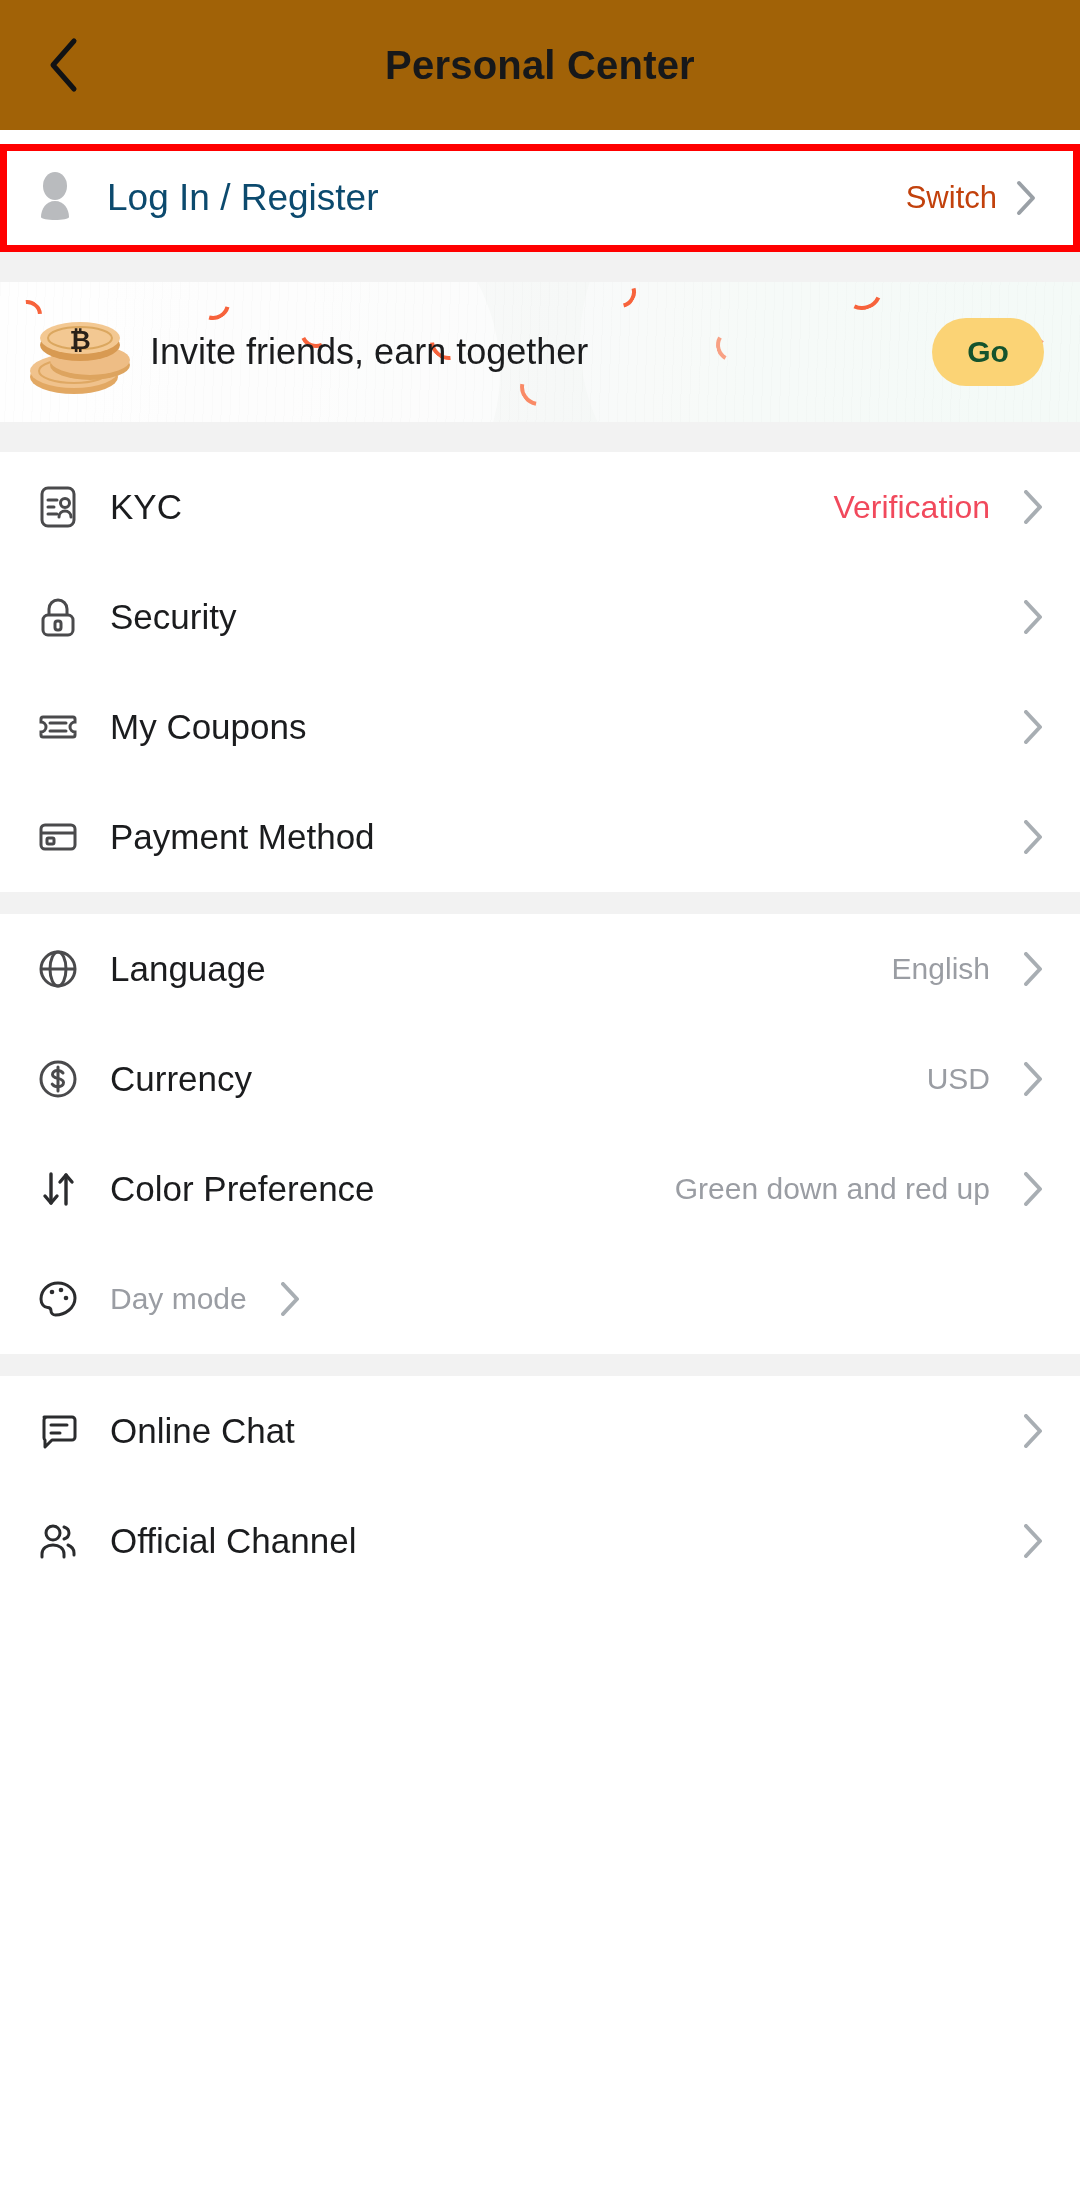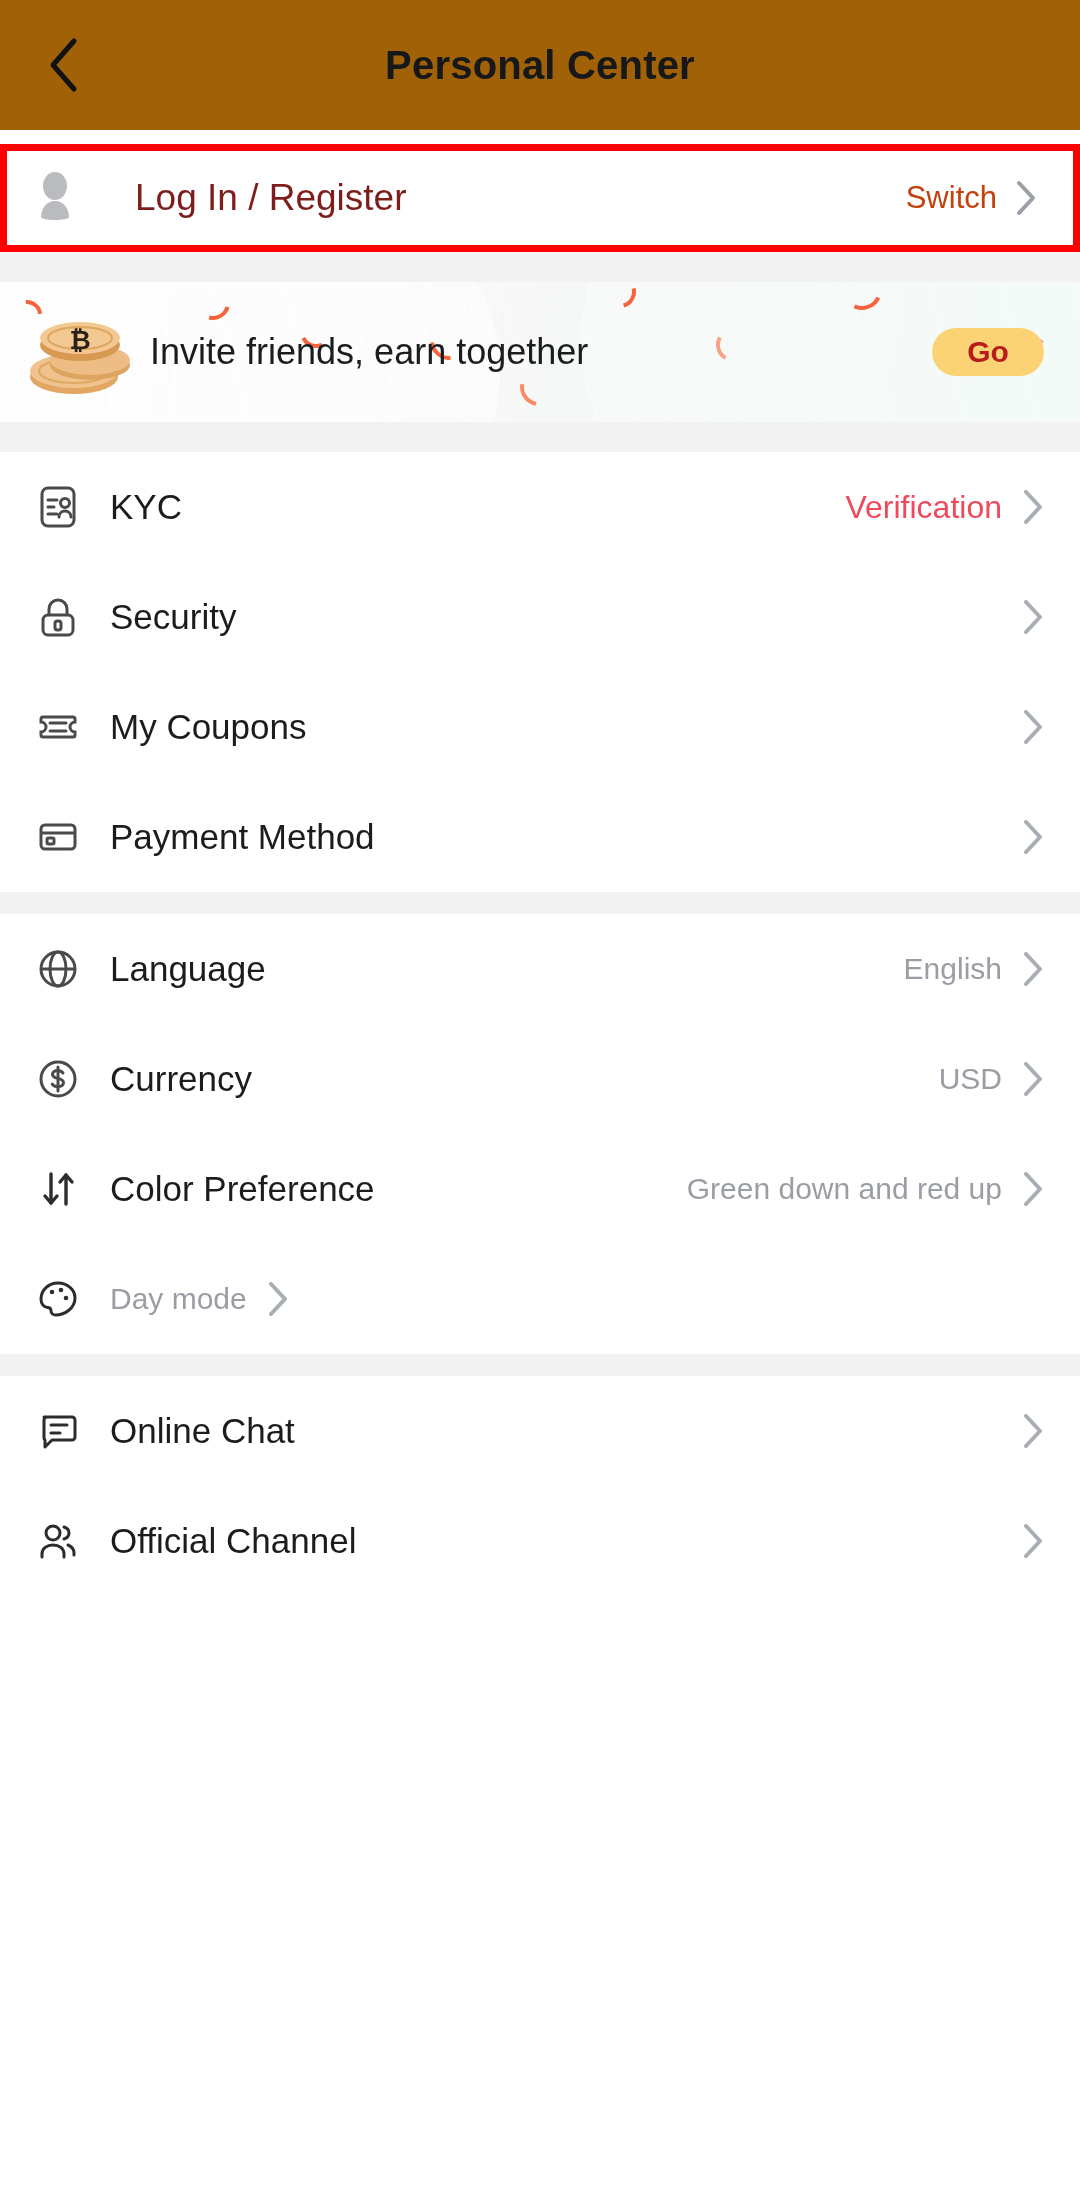--- a/index.html
+++ b/index.html
@@ -61,23 +61,22 @@
     width: 52px;
     height: 52px;
     margin-right: 26px;
     flex: 0 0 auto;
     display: flex;
     align-items: center;
     justify-content: center;
   }
   .login-label {
     font-size: 37px;
-    color: #7f1d1d;
+    color: #0c4a6e;
     flex: 1 1 auto;
-    margin-left: 28px;
   }
   .switch-label {
     font-size: 31px;
     color: #c2410c;
     margin-right: 18px;
   }
 
   
   .chev {
     width: 22px;
@@ -159,27 +158,27 @@
     margin-left: 14px;
     font-size: 36px;
     color: #1b1c1e;
     flex: 1 1 auto;
   }
   .go-btn {
     position: relative;
     z-index: 3;
     margin-right: 36px;
     background: #fbd375;
-    color: #b91c1c;
+    color: #14532d;
     font-size: 30px;
     font-weight: bold;
     border: none;
     border-radius: 40px;
     width: 112px;
-    height: 48px;
+    height: 68px;
     cursor: pointer;
     font-family: "Liberation Sans", sans-serif;
   }
 
   
   .section { background: #ffffff; width: 100%; }
   .row {
     display: flex;
     align-items: center;
     height: 110px;
@@ -200,21 +199,21 @@
   .row-icon svg { display: block; }
   .row-label {
     font-size: 35px;
     color: #1b1c1e;
     flex: 1 1 auto;
     white-space: nowrap;
   }
   .row-value {
     font-size: 30px;
     color: #9a9da3;
-    margin-right: 20px;
+    margin-right: 32px;
     white-space: nowrap;
     text-align: right;
   }
   .row-value.accent { color: #f1495c; font-size: 32px; }
   .row .chev { opacity: 0.85; }
 </style>
 </head>
 <body>
 
 <div class="header">

